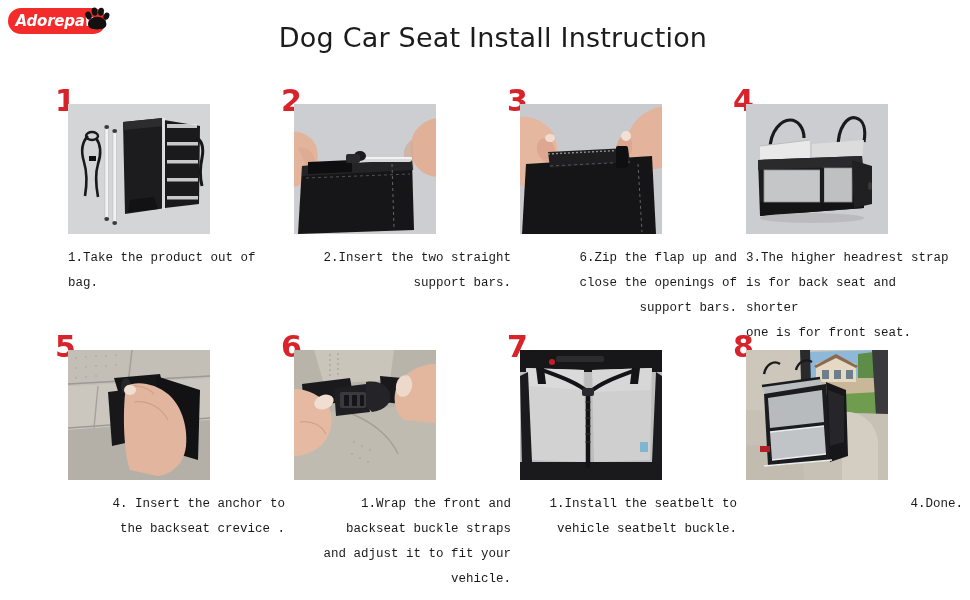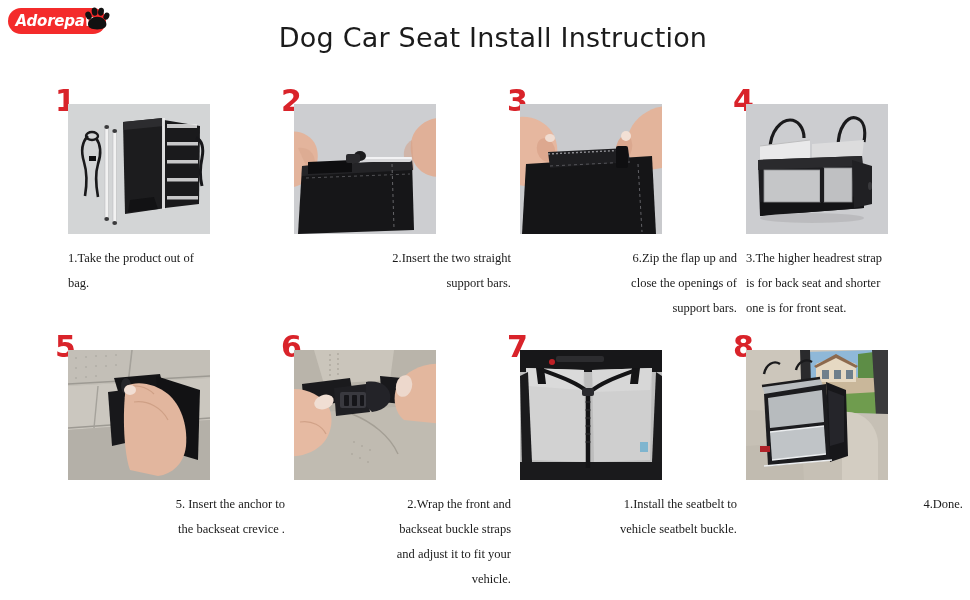--- a/index.html
+++ b/index.html
@@ -99,21 +99,21 @@
   }
   .step-caption {
     position: absolute;
     left: 13px;
     top: 160px;
     width: 210px;
     font-size: 12.5px;
     color: #1a1a1a;
     line-height: 25px;
     white-space: pre-line;
-    font-family: Liberation Serif, serif;
+    font-family: Liberation Mono, monospace;
   }
   .caption-indent { left: 20px; text-align: right; }
 </style>
 </head>
 <body>
 
 <div id="brand-logo">
   <div id="brand-pill"></div>
   <div id="brand-name">Adorepaw</div>
   <svg id="paw-icon" viewBox="0 0 30 24">
@@ -288,21 +288,21 @@
       <path d="M40 42 L56 40 L62 92 L44 96 Z" fill="#18181b"></path>
       <path d="M88 26 L132 40 L130 110 L96 100 Z" fill="#121214"></path>
       <ellipse cx="58" cy="36" rx="5" ry="8" fill="#26262a"></ellipse>
 
       <path d="M58 36 C70 30 88 34 100 44 C112 54 120 74 118 96 C116 114 104 124 90 126 L62 120 C56 104 54 64 58 36 Z" fill="#e2b69e"></path>
       <path d="M58 38 C66 34 78 36 86 44" stroke="#cfa086" stroke-width="1.2" fill="none"></path>
       <path d="M66 52 C80 50 94 58 100 70" stroke="#cfa086" stroke-width="1.2" fill="none"></path>
       <ellipse cx="62" cy="40" rx="6" ry="5" fill="#f1ded3"></ellipse>
     </svg>
   </div>
-  <div class="step-caption caption-indent">5. Insert the anchor to
+  <div class="step-caption caption-indent">4. Insert the anchor to
 the backseat crevice .</div>
 </div>
 
 <div class="step" style="left:281px; top:332px;">
   <div class="step-number">6</div>
   <div class="step-photo">
     <svg viewBox="0 0 142 130" width="142" height="130">
       <rect x="0" y="0" width="142" height="130" fill="#b9b4aa"></rect>
 
       <path d="M20 0 L100 0 L96 30 L30 34 Z" fill="#cac5bb"></path>
@@ -331,21 +331,21 @@
       <rect x="66" y="45" width="4" height="11" rx="1" fill="#151519"></rect>
 
       <path d="M-8 40 C8 36 26 44 34 56 C40 66 38 82 30 92 C22 102 6 108 -8 106 Z" fill="#e6baa2"></path>
       <ellipse cx="30" cy="52" rx="10" ry="7" fill="#f0ded3" transform="rotate(-20 30 52)"></ellipse>
       <path d="M6 72 C18 70 28 76 32 84" stroke="#d1a288" stroke-width="1.2" fill="none"></path>
 
       <path d="M150 14 C132 12 112 20 104 34 C98 46 100 62 110 70 L150 74 Z" fill="#e3b79e"></path>
       <ellipse cx="110" cy="36" rx="8" ry="11" fill="#edd8cc" transform="rotate(14 110 36)"></ellipse>
     </svg>
   </div>
-  <div class="step-caption caption-indent">2.Wrap the front and
+  <div class="step-caption caption-indent">1.Wrap the front and
 backseat buckle straps
 and adjust it to fit your
 vehicle.</div>
 </div>
 
 <div class="step" style="left:507px; top:332px;">
   <div class="step-number">7</div>
   <div class="step-photo">
     <svg viewBox="0 0 142 130" width="142" height="130">
       <rect x="0" y="0" width="142" height="130" fill="#bdbdbd"></rect>

